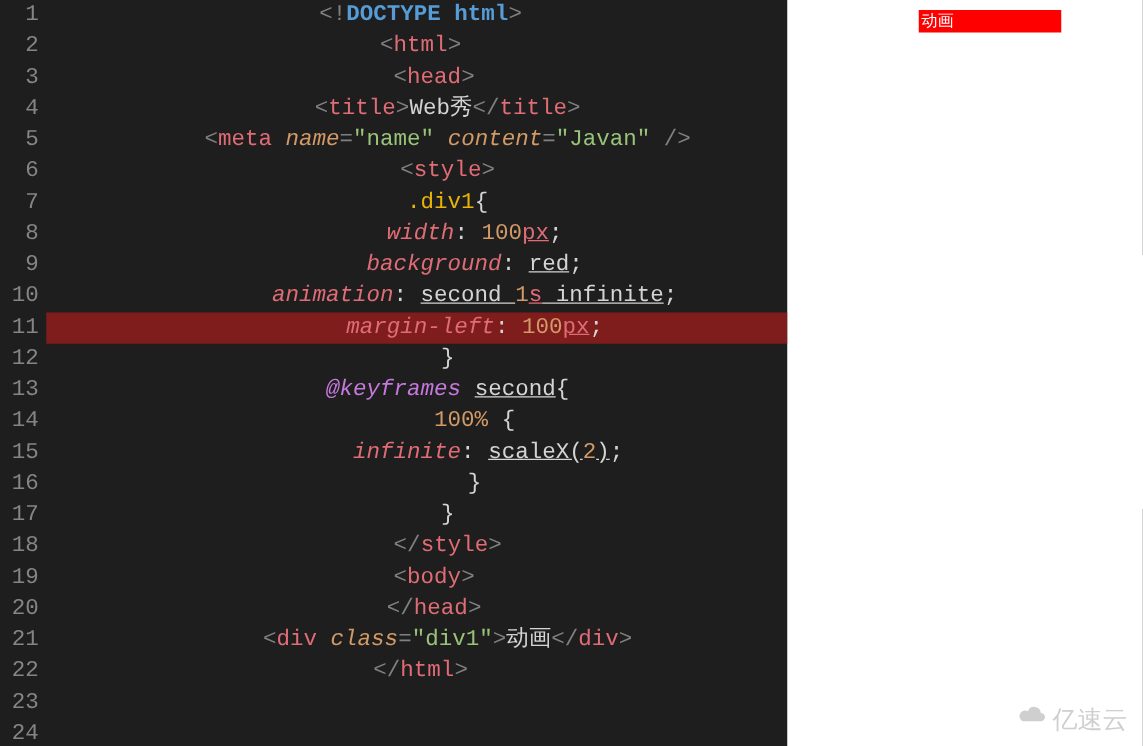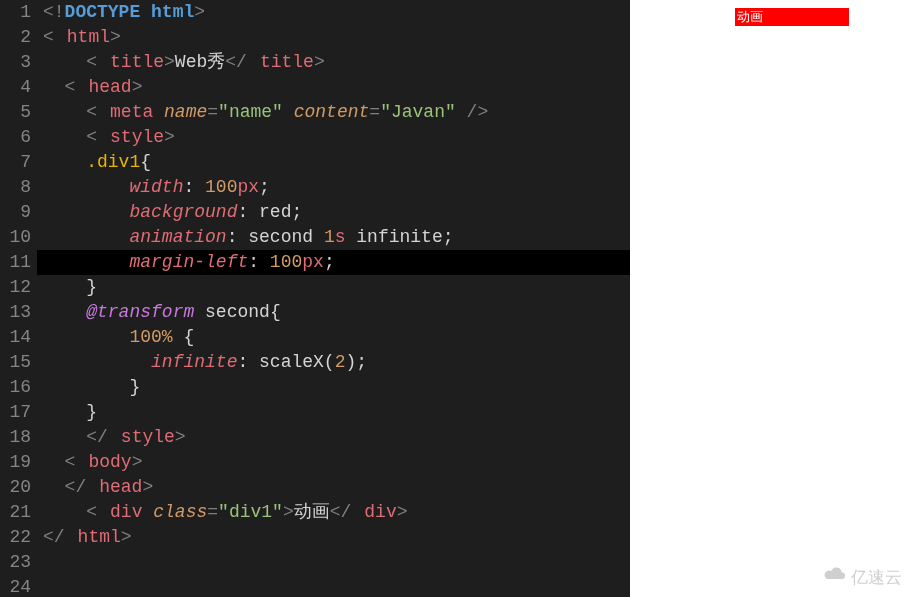--- a/index.html
+++ b/index.html
@@ -2,43 +2,43 @@
 <html><head>
 <meta charset="utf-8">
 <style>
   * { margin: 0; padding: 0; box-sizing: border-box; }
   html, body { width: 914px; height: 597px; overflow: hidden; background: #fff; font-family: Consolas, "Courier New", monospace; }
   .container { display: flex; width: 100%; height: 100%; }
   .editor-pane { width: 630px; background: #1e1e1e; color: #d4d4d4; font-size: 18px; line-height: 25px; position: relative; }
   .gutter { position: absolute; left: 0; top: 0; width: 37px; text-align: right; padding-right: 6px; color: #858585; user-select: none; }
   .gutter div { height: 25px; }
   .code { position: absolute; left: 37px; top: 0; right: 0; }
-  .code .line { height: 25px; white-space: pre; padding-left: 6px; }
-  .code .line.hl { background: #000000; }
+  .code .line { height: 25px; white-space: pre; padding-left: 6px; text-align: center; }
+  .code .line.hl { background: #7f1d1d; }
   
   .brkt { color: #808080; }        
-  .tag  { color: #e06c75; margin-left: 13px; }        
+  .tag  { color: #e06c75; }        
   .doctype { color: #569cd6; font-weight: bold; }
   .attr { color: #d19a66; font-style: italic; }
   .str  { color: #98c379; }
   .sel  { color: #eab308; }
   .prop { color: #e06c75; font-style: italic; }
   .keyword { color: #c678dd; font-style: italic; }
-  .val  { color: #d4d4d4; }
+  .val  { color: #d4d4d4; text-decoration: underline; }
   .num  { color: #d19a66; }
-  .unit { color: #e06c75; }
+  .unit { color: #e06c75; text-decoration: underline; }
   .hex  { color: #d19a66; }
   .txt  { color: #d4d4d4; }
   .pct  { color: #d19a66; }
   .punc { color: #d4d4d4; }
 
   .browser-pane { flex: 1; background: #fff; position: relative; }
   .render-box { position: absolute; top: 8px; left: 105px; width: 114px; height: 18px; background: red; color: #fff; font-size: 13px; line-height: 18px; padding-left: 2px; font-family: "PingFang SC","Microsoft YaHei",sans-serif; }
 
-  .watermark { position: absolute; right: 12px; bottom: 8px; color: #cfcfcf; font-family: "PingFang SC","Microsoft YaHei",sans-serif; font-size: 17px; display: flex; align-items: center; gap: 4px; }
+  .watermark { position: absolute; right: 12px; bottom: 8px; color: #cfcfcf; font-family: "PingFang SC","Microsoft YaHei",sans-serif; font-size: 20px; display: flex; align-items: center; gap: 4px; }
   .watermark svg { width: 24px; height: 16px; }
   .watermark path { fill: #cfcfcf; }
 </style>
 </head>
 <body>
 
 <div class="container">
   <div class="editor-pane">
     <div class="gutter" id="gutter">
         <div>1</div>
@@ -62,31 +62,31 @@
         <div>19</div>
         <div>20</div>
         <div>21</div>
         <div>22</div>
         <div>23</div>
         <div>24</div>
       </div>
     <div class="code" id="code">
         <div class="line"><span class="brkt">&lt;!</span><span class="doctype">DOCTYPE html</span><span class="brkt">&gt;</span></div>
         <div class="line"><span class="brkt">&lt;</span><span class="tag">html</span><span class="brkt">&gt;</span></div>
+        <div class="line"><span class="txt">  </span><span class="brkt">&lt;</span><span class="tag">head</span><span class="brkt">&gt;</span></div>
         <div class="line"><span class="txt">    </span><span class="brkt">&lt;</span><span class="tag">title</span><span class="brkt">&gt;</span><span class="txt">Web秀</span><span class="brkt">&lt;/</span><span class="tag">title</span><span class="brkt">&gt;</span></div>
-        <div class="line"><span class="txt">  </span><span class="brkt">&lt;</span><span class="tag">head</span><span class="brkt">&gt;</span></div>
         <div class="line"><span class="txt">    </span><span class="brkt">&lt;</span><span class="tag">meta</span><span class="txt"> </span><span class="attr">name</span><span class="brkt">=</span><span class="str">"name"</span><span class="txt"> </span><span class="attr">content</span><span class="brkt">=</span><span class="str">"Javan"</span><span class="txt"> </span><span class="brkt">/&gt;</span></div>
         <div class="line"><span class="txt">    </span><span class="brkt">&lt;</span><span class="tag">style</span><span class="brkt">&gt;</span></div>
         <div class="line"><span class="txt">    </span><span class="sel">.div1</span><span class="punc">{</span></div>
         <div class="line"><span class="txt">        </span><span class="prop">width</span><span class="punc">: </span><span class="num">100</span><span class="unit">px</span><span class="punc">;</span></div>
         <div class="line"><span class="txt">        </span><span class="prop">background</span><span class="punc">: </span><span class="val">red</span><span class="punc">;</span></div>
         <div class="line"><span class="txt">        </span><span class="prop">animation</span><span class="punc">: </span><span class="val">second </span><span class="num">1</span><span class="unit">s</span><span class="val"> infinite</span><span class="punc">;</span></div>
         <div class="line hl"><span class="txt">        </span><span class="prop">margin-left</span><span class="punc">: </span><span class="num">100</span><span class="unit">px</span><span class="punc">;</span></div>
         <div class="line"><span class="txt">    </span><span class="punc">}</span></div>
-        <div class="line"><span class="txt">    </span><span class="keyword">@transform</span><span class="txt"> </span><span class="val">second</span><span class="punc">{</span></div>
+        <div class="line"><span class="txt">    </span><span class="keyword">@keyframes</span><span class="txt"> </span><span class="val">second</span><span class="punc">{</span></div>
         <div class="line"><span class="txt">        </span><span class="pct">100%</span><span class="txt"> </span><span class="punc">{</span></div>
         <div class="line"><span class="txt">          </span><span class="prop">infinite</span><span class="punc">: </span><span class="val">scaleX(</span><span class="num">2</span><span class="val">)</span><span class="punc">;</span></div>
         <div class="line"><span class="txt">        </span><span class="punc">}</span></div>
         <div class="line"><span class="txt">    </span><span class="punc">}</span></div>
         <div class="line"><span class="txt">    </span><span class="brkt">&lt;/</span><span class="tag">style</span><span class="brkt">&gt;</span></div>
         <div class="line"><span class="txt">  </span><span class="brkt">&lt;</span><span class="tag">body</span><span class="brkt">&gt;</span></div>
         <div class="line"><span class="txt">  </span><span class="brkt">&lt;/</span><span class="tag">head</span><span class="brkt">&gt;</span></div>
         <div class="line"><span class="txt">    </span><span class="brkt">&lt;</span><span class="tag">div</span><span class="txt"> </span><span class="attr">class</span><span class="brkt">=</span><span class="str">"div1"</span><span class="brkt">&gt;</span><span class="txt">动画</span><span class="brkt">&lt;/</span><span class="tag">div</span><span class="brkt">&gt;</span></div>
         <div class="line"><span class="brkt">&lt;/</span><span class="tag">html</span><span class="brkt">&gt;</span></div>
       </div>

